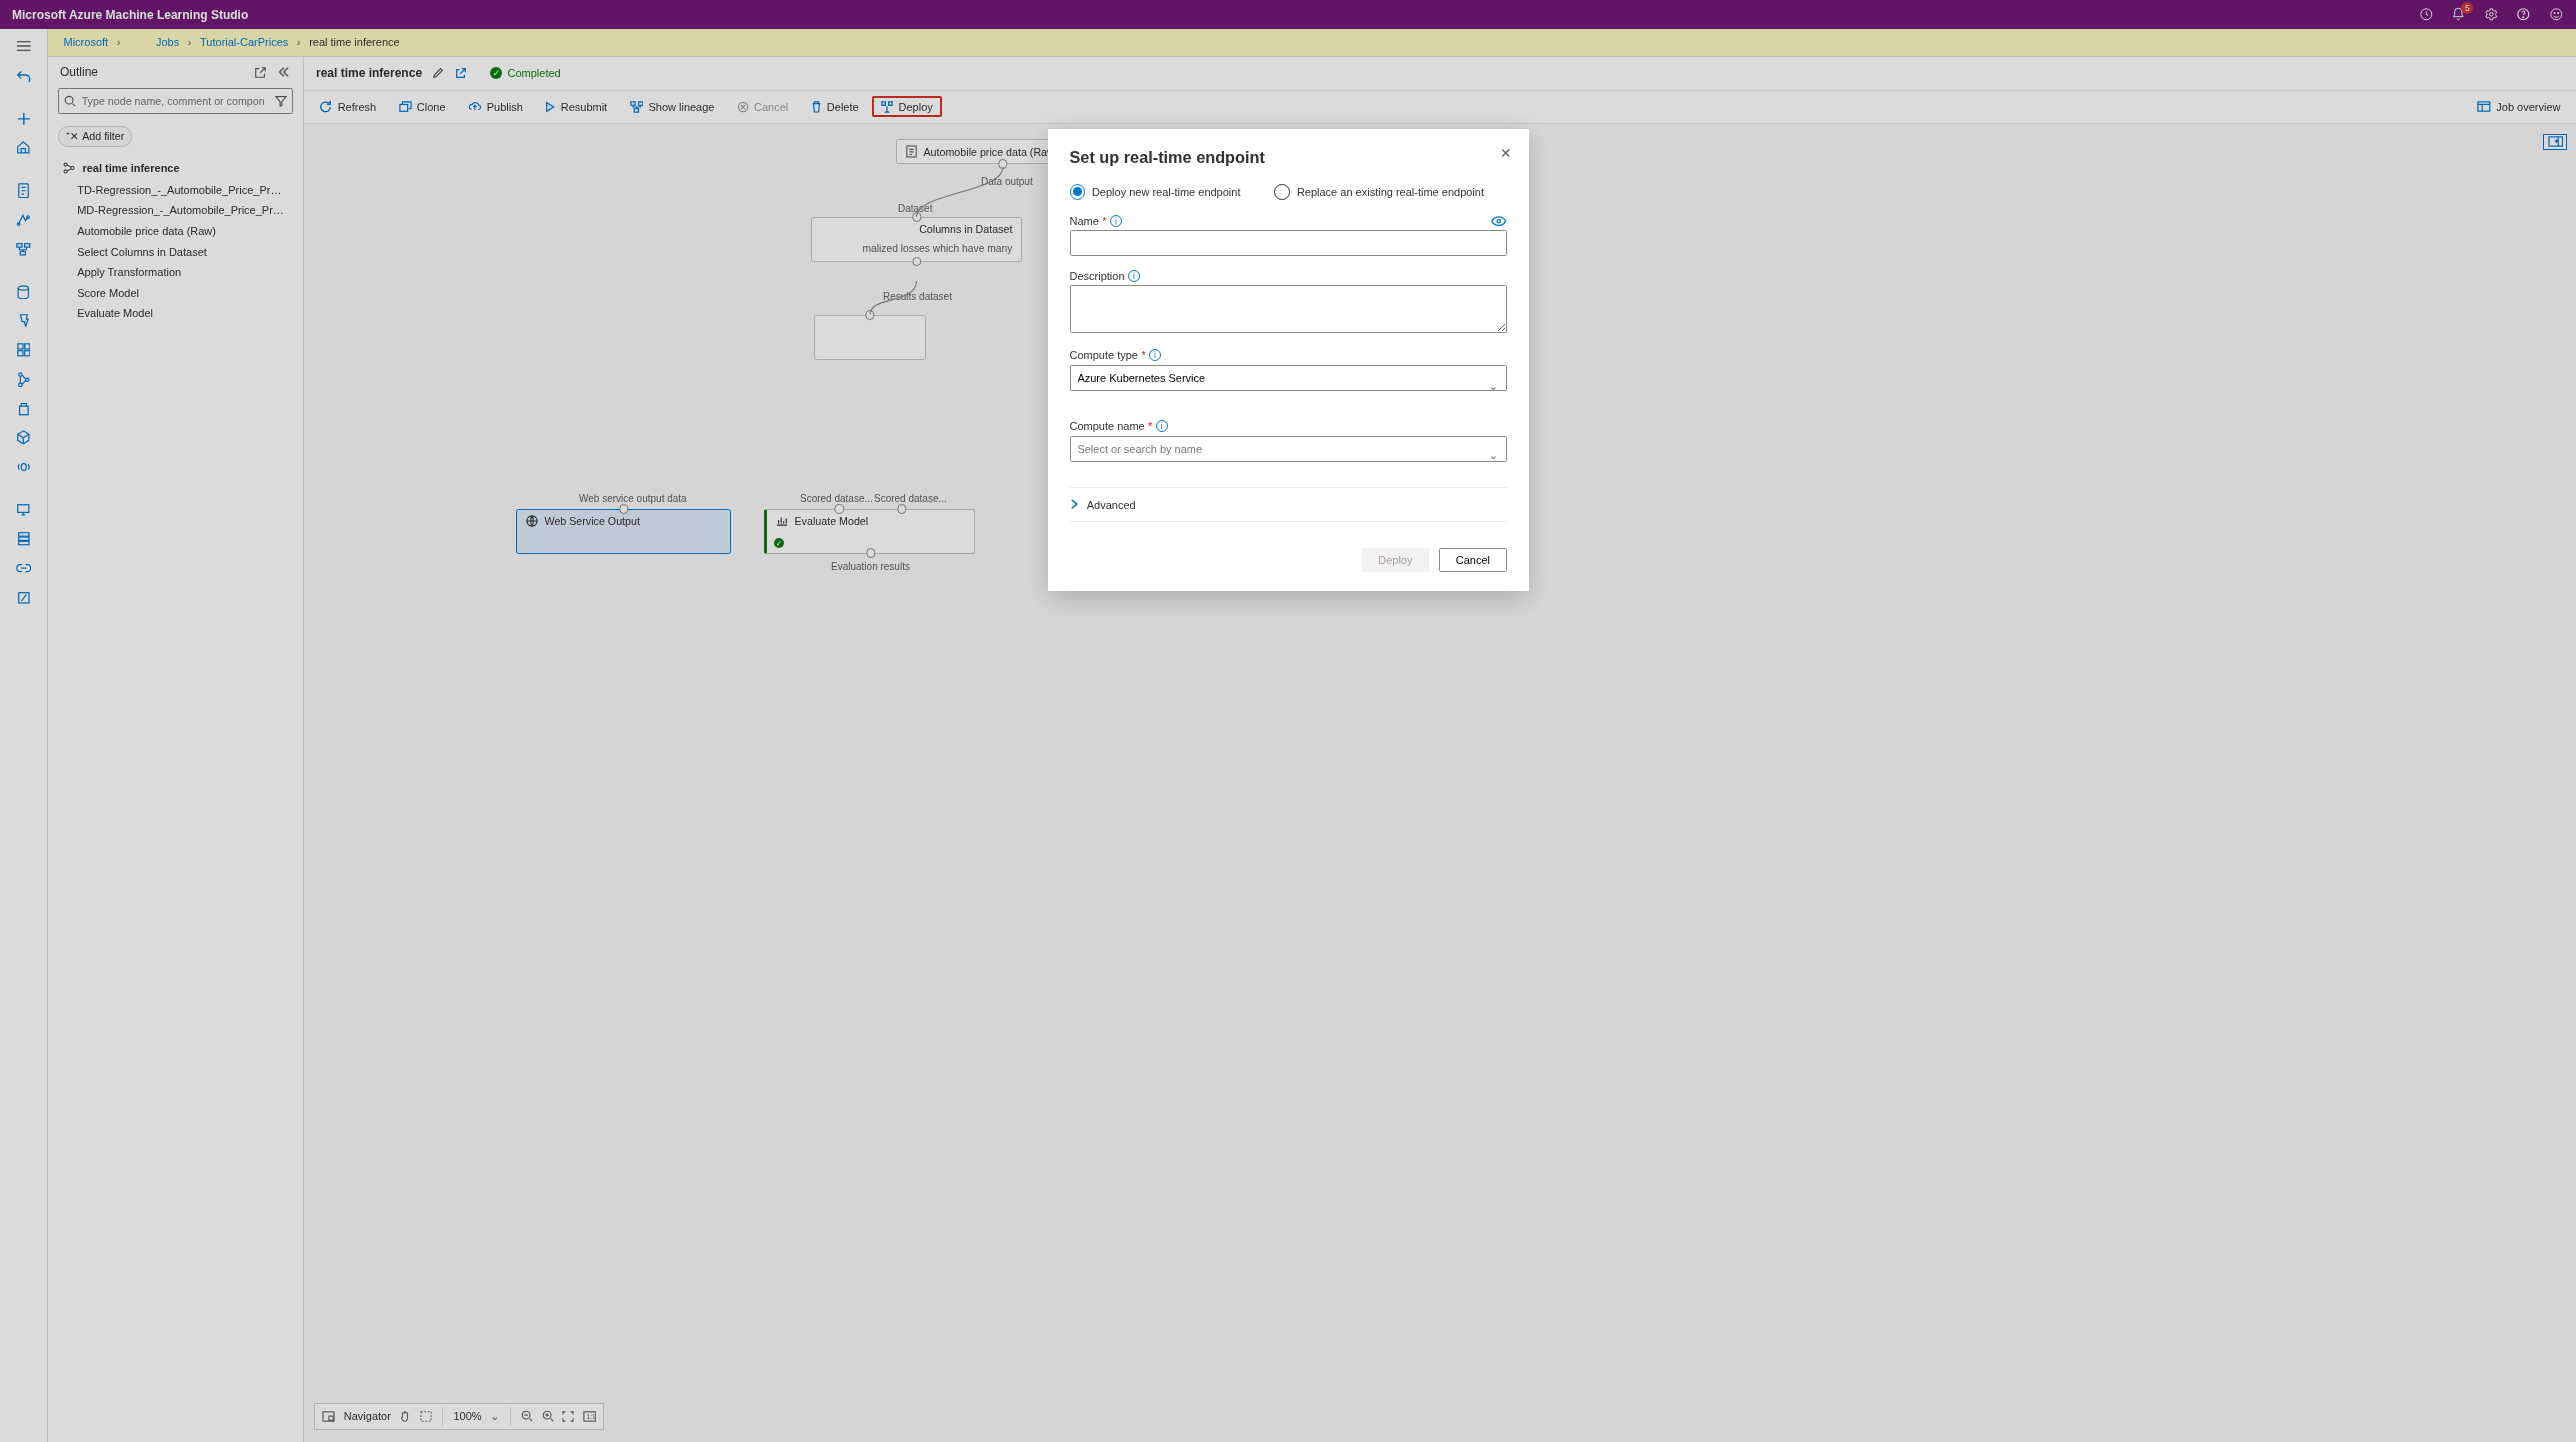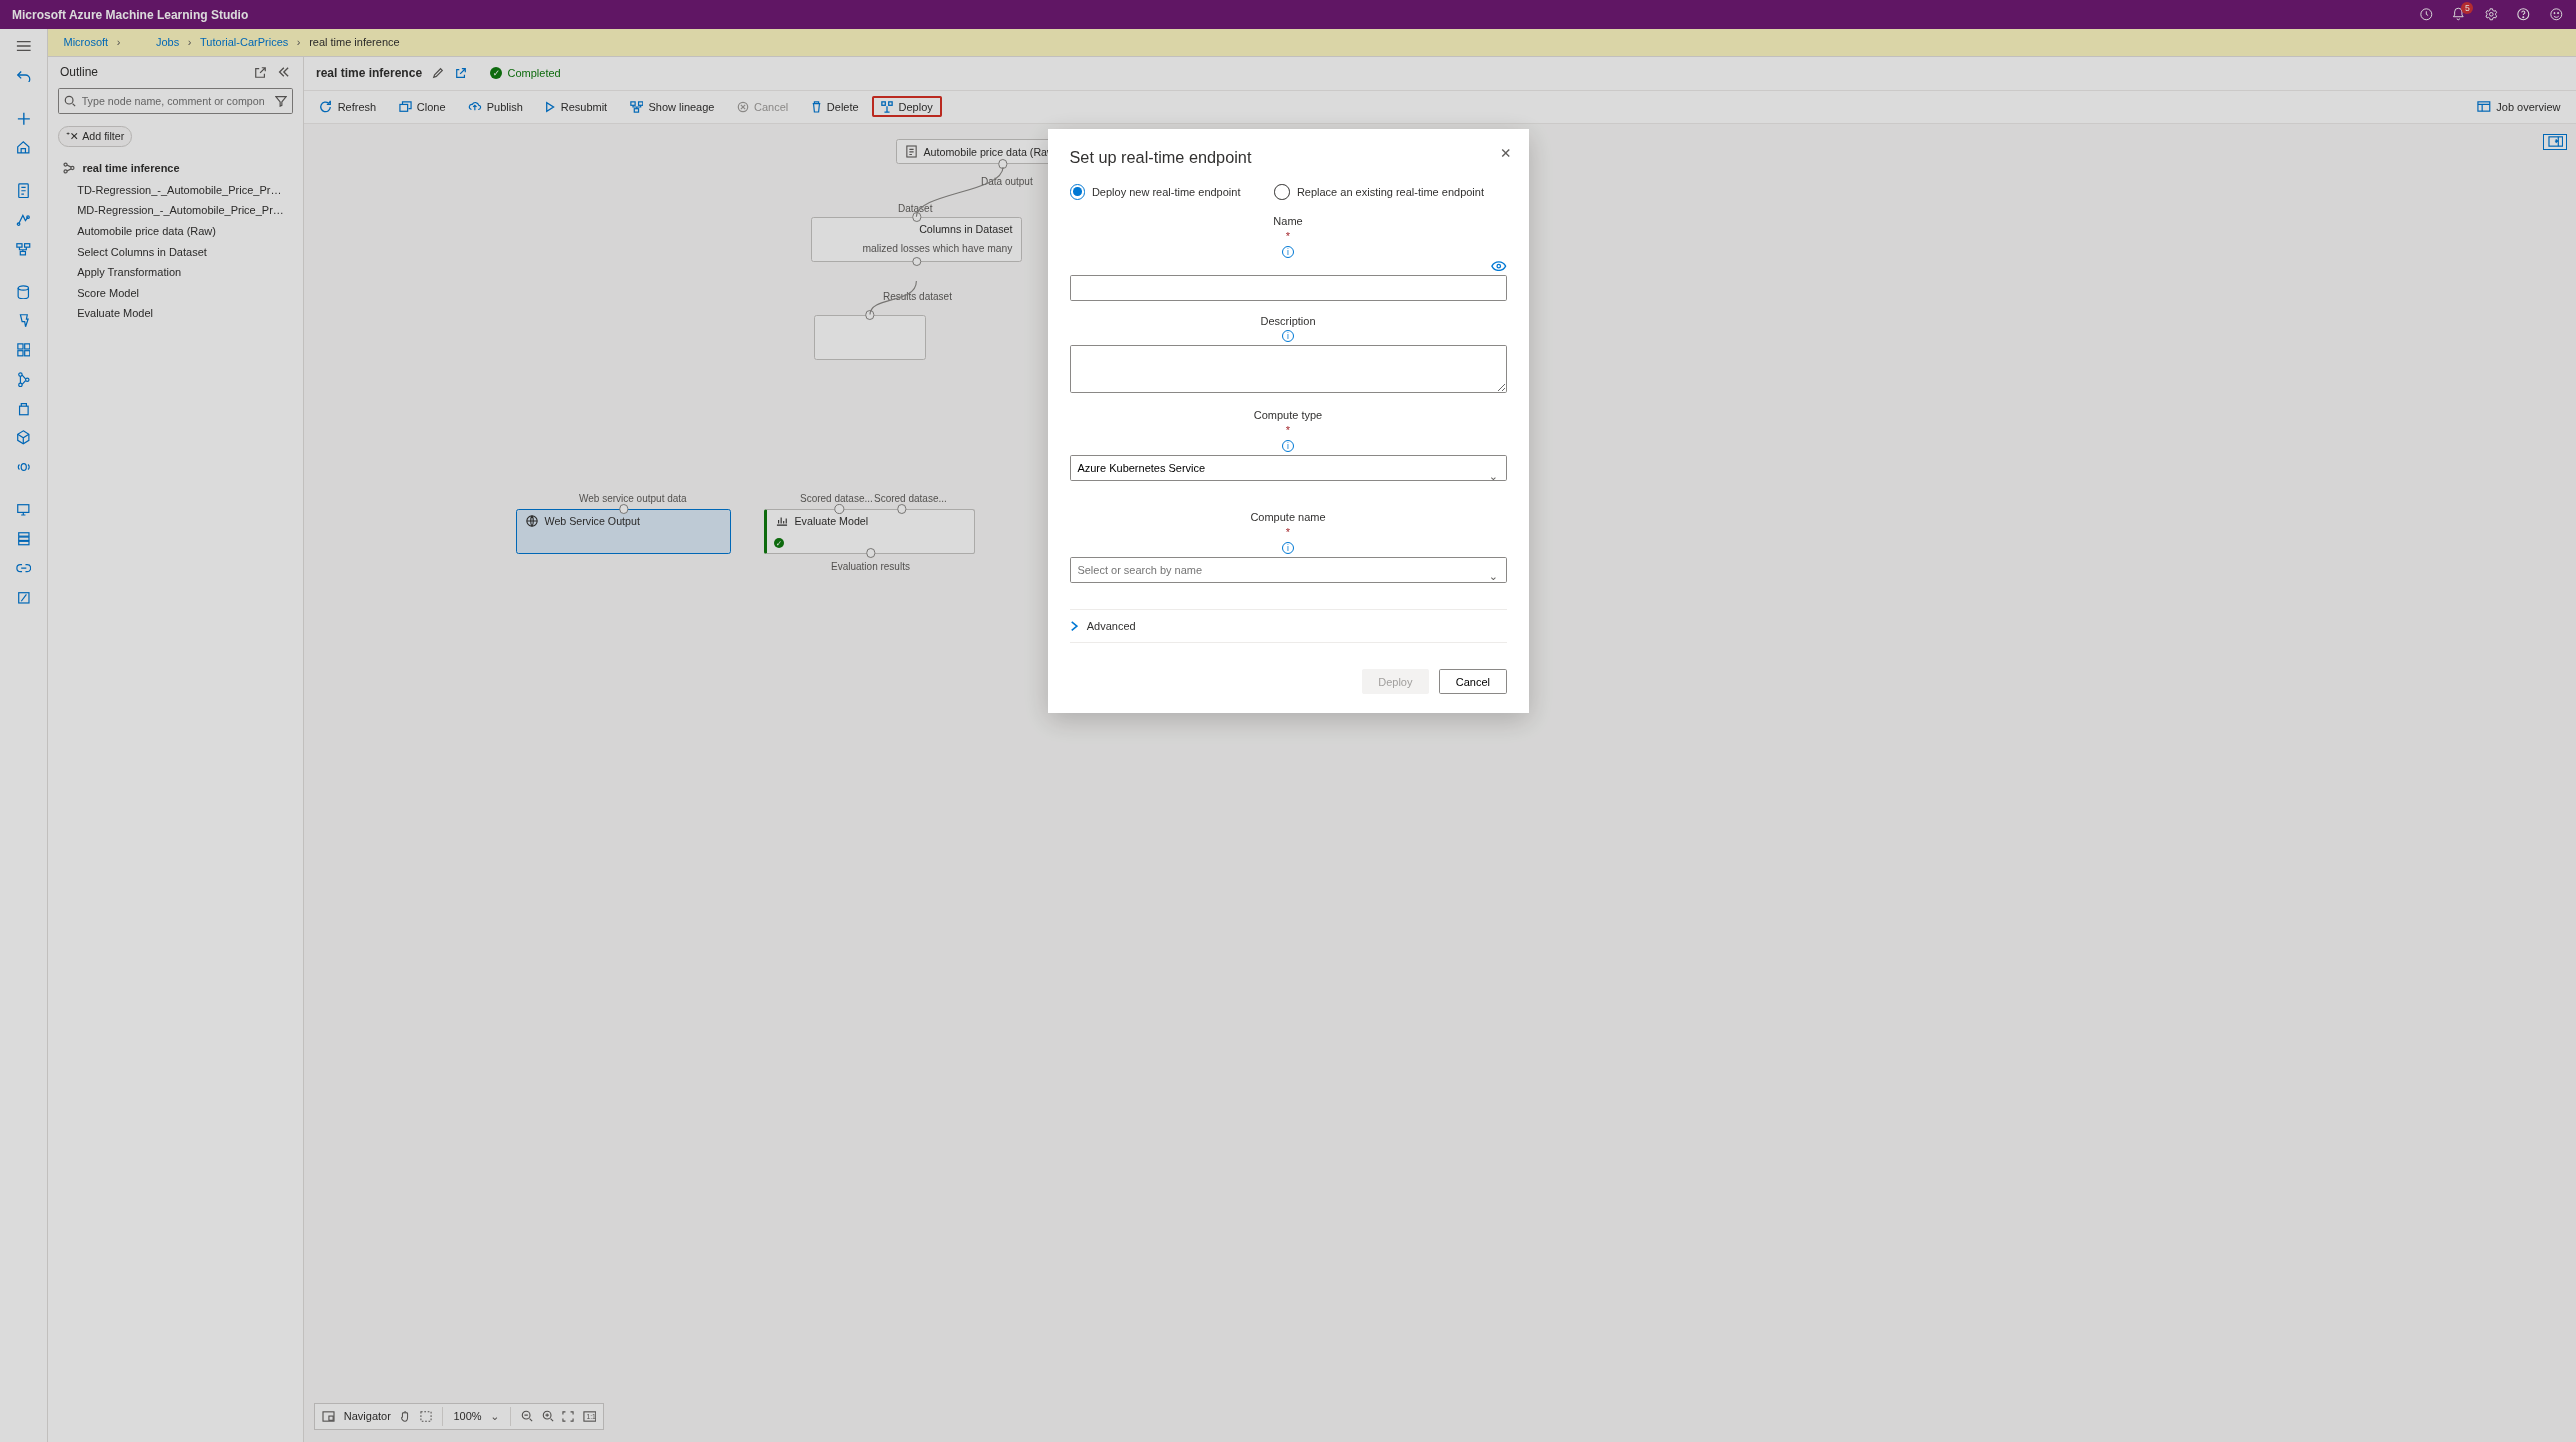--- a/index.html
+++ b/index.html
@@ -55,28 +55,28 @@
 .node-sel { background:#deecf9; border:1.3px solid #0078d4; }
 .node-eval { border-left:3.4px solid #107c10; }
 .mini-status { position:absolute; bottom:4.3px; left:6.9px; width:10.3px; height:10.3px; border-radius:50%; background:#107c10; color:#fff; font-size:7.7px; display:flex; align-items:center; justify-content:center;}
 
 .navbar-bot { position:absolute; left:10.3px; bottom:12px; background:#fff; border:0.9px solid #d2d0ce; height:27.5px; display:flex; align-items:center; padding:0 6.9px; gap:8.6px; font-size:11px;}
 .navbar-bot .sepv { width:0.9px; align-self:stretch; background:#e1dfdd; margin:3.4px 1.7px;}
 .canvas-btn-right { position:absolute; right:8.6px; top:10.3px; border:0.9px solid #0078d4; color:#0078d4; background:#fff; padding:1.7px 3.4px; cursor:pointer; }
 
 .modal-backdrop { position:fixed; inset:0; background:rgba(0,0,0,0.14); display:flex; align-items:flex-start; justify-content:center; padding-top:129px;}
 .modal { width:481px; background:#fff; box-shadow:0 6.9px 26px rgba(0,0,0,0.2); padding:19px 22px; position:relative;}
-.modal h2 { font-size:16.3px; font-weight:400; margin-bottom:17px;}
+.modal h2 { font-size:16.3px; font-weight:700; margin-bottom:17px;}
 .close-x { position:absolute; top:15.5px; right:17px; cursor:pointer; color:#605e5c; font-size:13.7px;}
 .radio-row { display:flex; gap:34px; margin-bottom:15.5px; }
 .radio-opt { display:flex; align-items:center; gap:6.9px; cursor:pointer;}
 .radio-circle { width:15.5px; height:15.5px; border:0.9px solid #323130; border-radius:50%; display:flex; align-items:center; justify-content:center;}
 .radio-circle.sel::after{ content:""; width:8.6px; height:8.6px; background:#0078d4; border-radius:50%;}
 .radio-circle.sel{ border-color:#0078d4;}
-.field-label { font-size:11px; color:#323130; margin-bottom:3.4px; display:flex; align-items:center; gap:3.4px;flex-direction:column;}
+.field-label { font-size:11px; color:#323130; margin-bottom:3.4px; display:flex; align-items:center; gap:3.4px;}
 .req { color:#a4262c; }
 .info-ic { width:12px; height:12px; border:0.9px solid #0078d4; border-radius:50%; color:#0078d4; font-size:8.6px; display:inline-flex; align-items:center; justify-content:center;}
 .field-input { width:100%; border:0.9px solid #8a8886; height:26px; padding:3.4px 6.9px; font-size:11px; margin-bottom:13.7px; border-radius:1.7px;}
 textarea.field-input { height:48px; resize:both; font-family:inherit;}
 .select-wrap { position:relative; margin-bottom:13.7px;}
 .select-wrap .chev { position:absolute; right:8.6px; top:50%; transform:translateY(-50%); color:#605e5c; pointer-events:none;}
 .name-eye { float:right; color:#0078d4; }
 .advanced-row { border-top:0.9px solid #edebe9; border-bottom:0.9px solid #edebe9; padding:10.3px 0; margin:5.2px 0 26px; display:flex; align-items:center; gap:8.6px; cursor:pointer; color:#323130;}
 .adv-chev { color:#0078d4; }
 .modal-footer { display:flex; justify-content:flex-end; gap:10.3px;}

